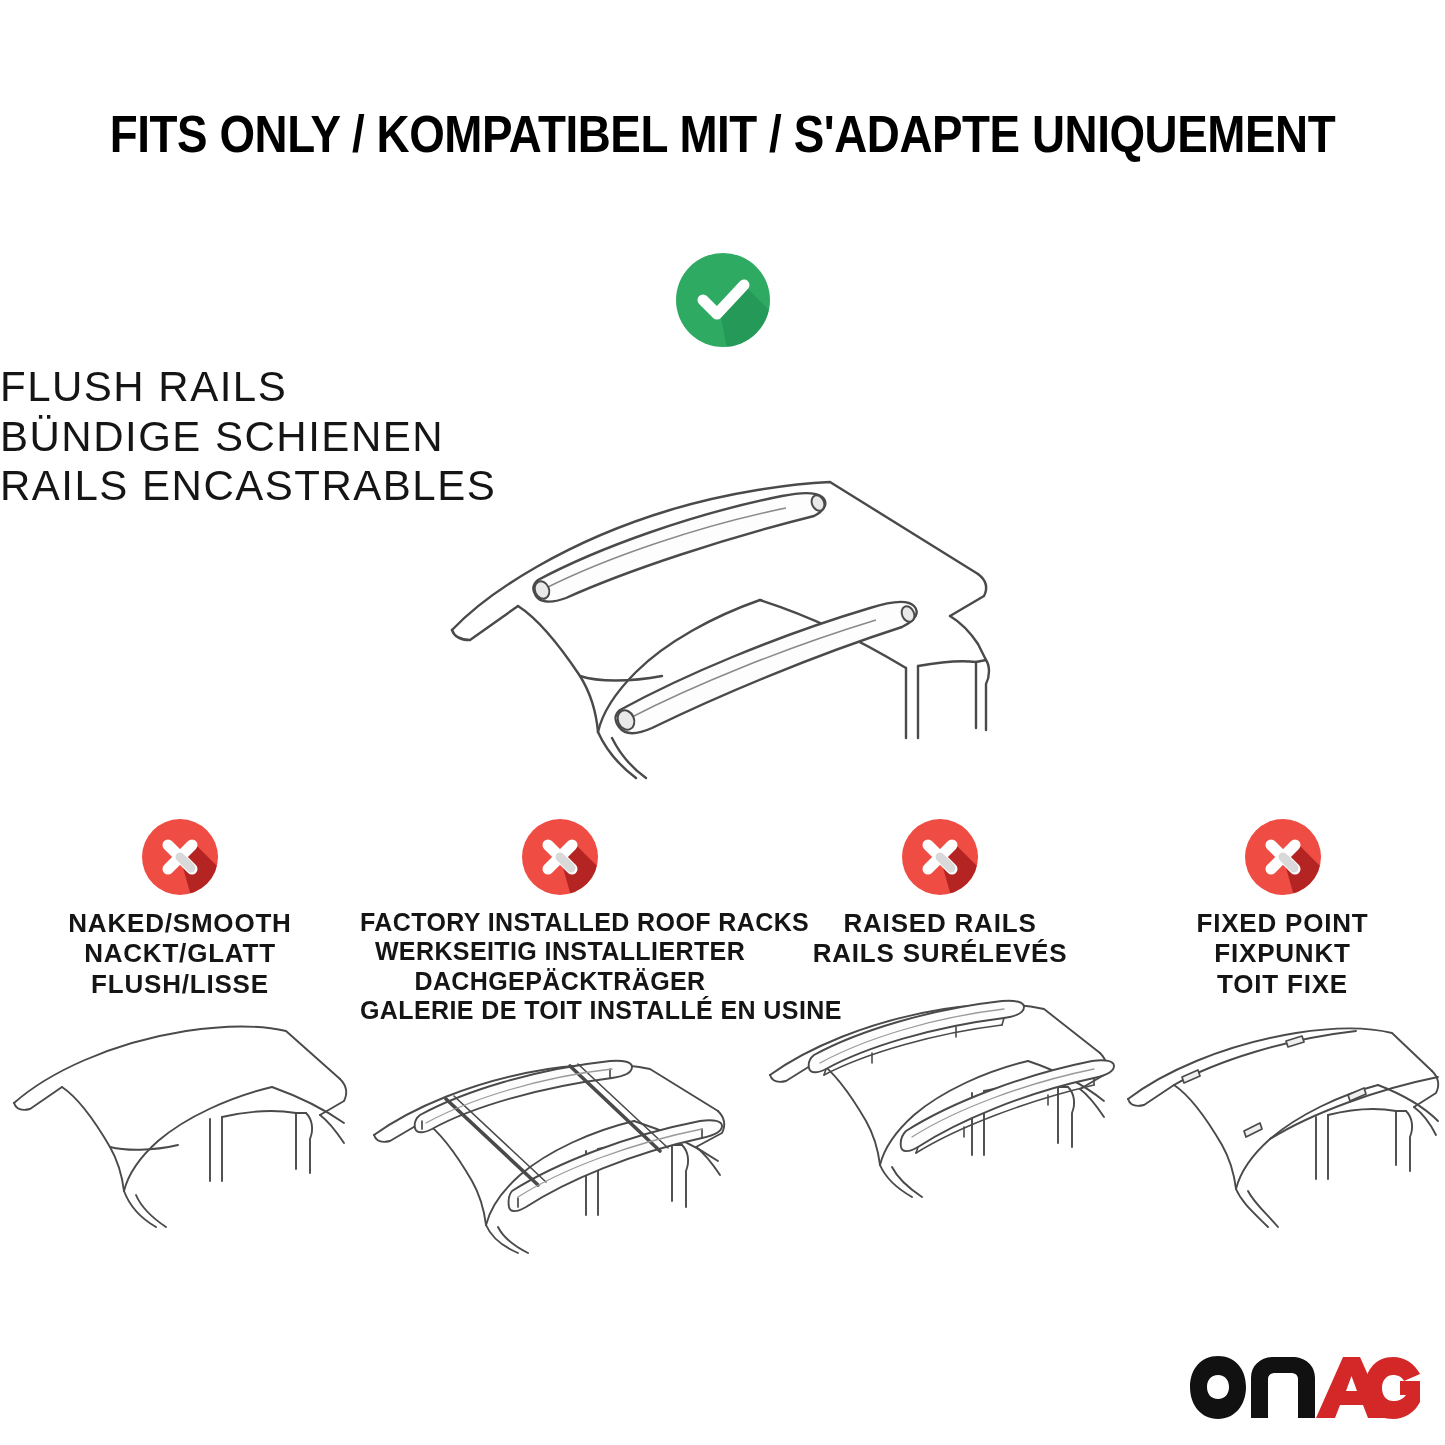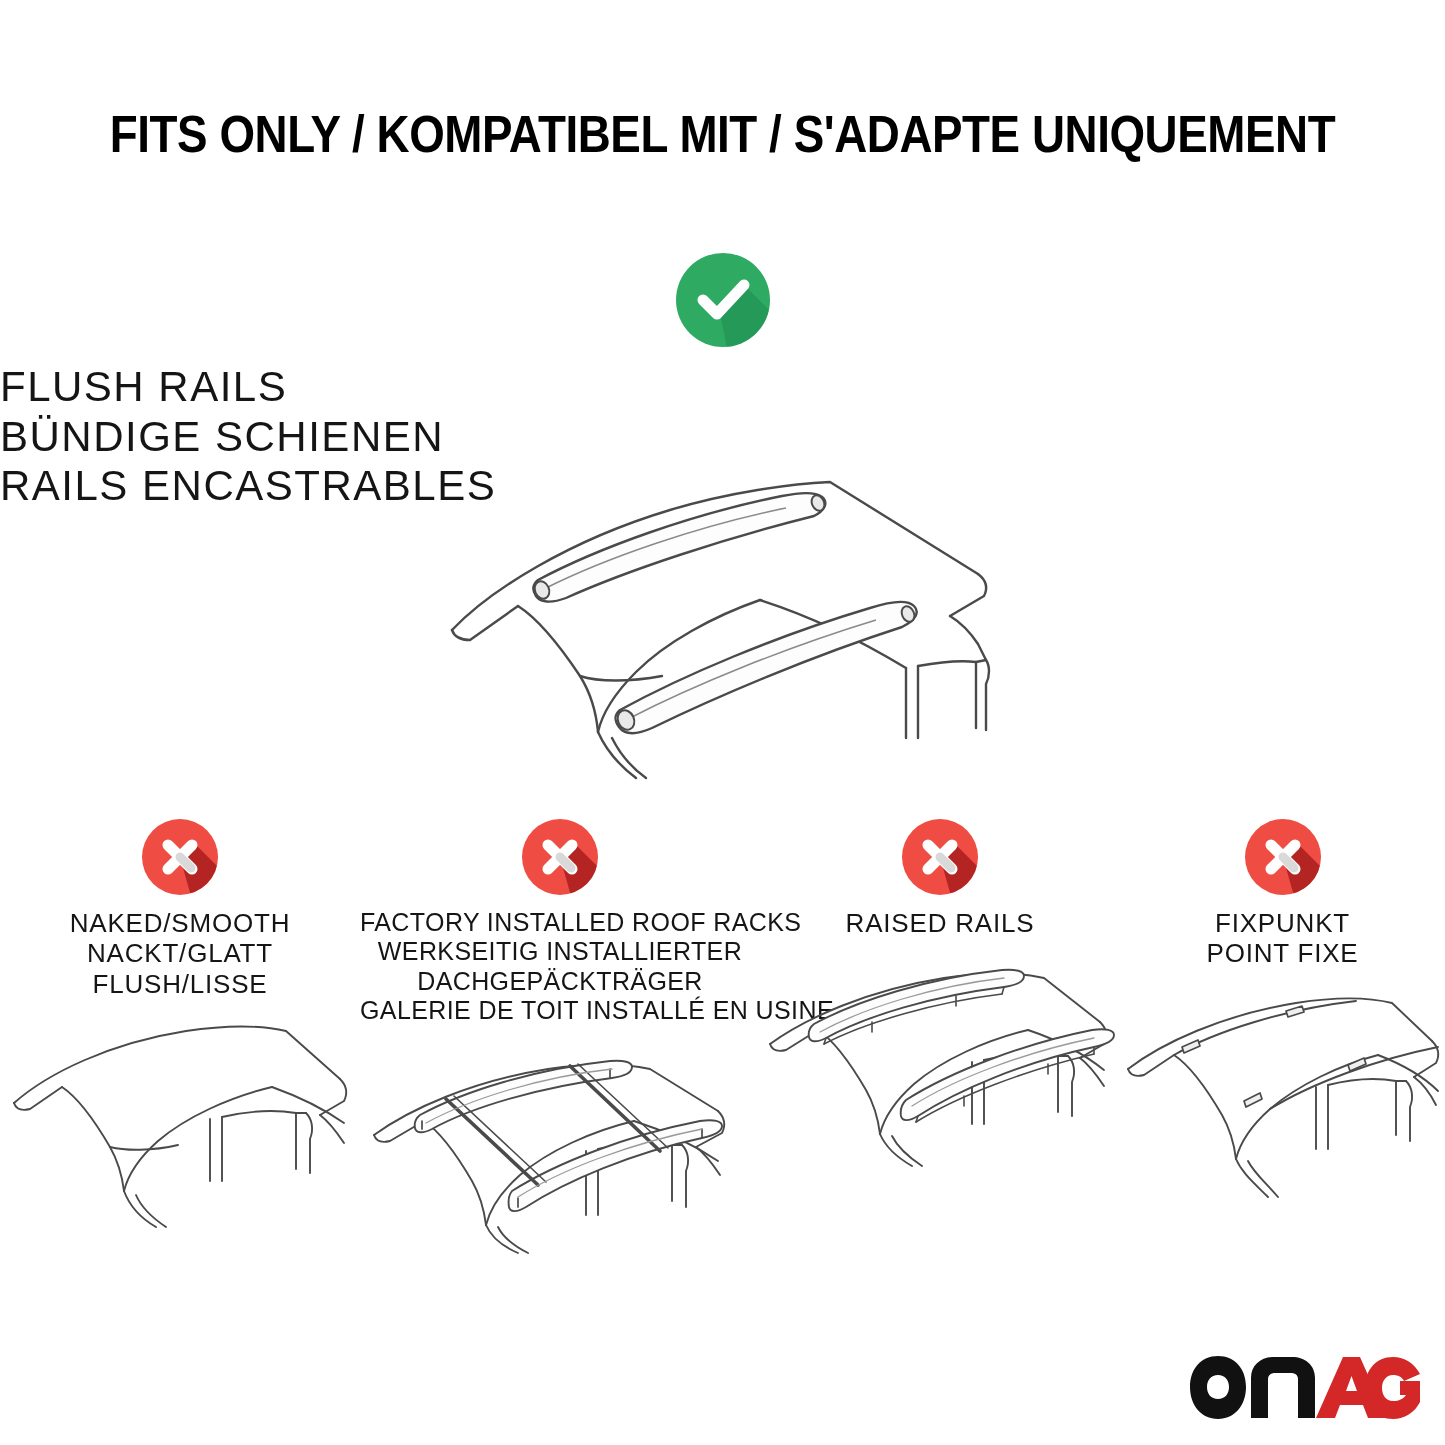--- a/index.html
+++ b/index.html
@@ -106,21 +106,21 @@
   }
   .badge-sm svg { display: block; }
 
   .col-labels {
     margin-top: 12px;
     line-height: 1.17;
   }
   .col-labels .lbl {
     display: block;
     font-size: 26px;
-    font-weight: 400;
+    font-weight: 700;
     letter-spacing: 0.8px;
     color: #151515;
     white-space: nowrap;
   }
   .col-w2 .col-labels .lbl { font-size: 25px; letter-spacing: 0.4px; }
 
   .col-illo {
     margin-top: 14px;
     width: 100%;
     height: 215px;
@@ -344,20 +344,21 @@
           </g>
           <g stroke="#ffffff" stroke-width="11" stroke-linecap="round">
             <line x1="27" y1="27" x2="51" y2="51"></line>
             <line x1="51" y1="27" x2="27" y2="51"></line>
           </g>
           <line x1="39" y1="39" x2="50" y2="50" stroke="#d9d9d9" stroke-width="9" stroke-linecap="round"></line>
         </svg>
       </div>
       <div class="col-labels">
         <span class="lbl">RAISED RAILS</span>
+        <span class="lbl">RAILS SURÉLEVÉS</span>
       </div>
       <div class="col-illo">
         <svg viewBox="0 0 360 215" aria-hidden="true">
           <g fill="none" stroke="#4a4a4a" stroke-width="1.9" stroke-linecap="round" stroke-linejoin="round">
             <path d="M10 92 C46 66 108 38 184 26 C224 20 258 20 284 26 L340 70"></path>
             <path d="M10 92 C12 98 18 100 26 98 L58 78"></path>
             <path d="M340 70 C346 76 348 84 344 92 L320 106"></path>
             <path d="M58 78 C76 90 92 114 106 138 C114 152 118 166 120 182"></path>
             <path d="M120 182 C124 166 136 148 154 132 C182 108 226 88 268 78"></path>
             <path d="M268 78 C298 88 324 102 344 118"></path>
@@ -409,22 +410,23 @@
             <path d="M39 39 L53 25 L78 50 L78 78 L50 78 Z" fill="#a81d1d" opacity="0.85"></path>
           </g>
           <g stroke="#ffffff" stroke-width="11" stroke-linecap="round">
             <line x1="27" y1="27" x2="51" y2="51"></line>
             <line x1="51" y1="27" x2="27" y2="51"></line>
           </g>
           <line x1="39" y1="39" x2="50" y2="50" stroke="#d9d9d9" stroke-width="9" stroke-linecap="round"></line>
         </svg>
       </div>
       <div class="col-labels">
+        <span class="lbl">FIXED POINT</span>
         <span class="lbl">FIXPUNKT</span>
-        <span class="lbl">POINT FIXE</span>
+        <span class="lbl">TOIT FIXE</span>
       </div>
       <div class="col-illo">
         <svg viewBox="0 0 325 215" aria-hidden="true">
           <g fill="none" stroke="#4a4a4a" stroke-width="1.9" stroke-linecap="round" stroke-linejoin="round">
             <path d="M8 86 C42 60 102 32 176 20 C214 14 248 14 272 20 L312 58"></path>
             <path d="M8 86 C10 92 16 94 24 92 L54 72"></path>
             <path d="M312 58 C318 64 320 72 316 80 L294 94"></path>
             <path d="M54 72 C72 84 88 108 102 132 C110 146 114 160 116 176"></path>
             <path d="M116 176 C120 160 132 142 150 126 C178 102 220 82 258 72"></path>
             <path d="M258 72 C284 82 304 94 318 108"></path>

